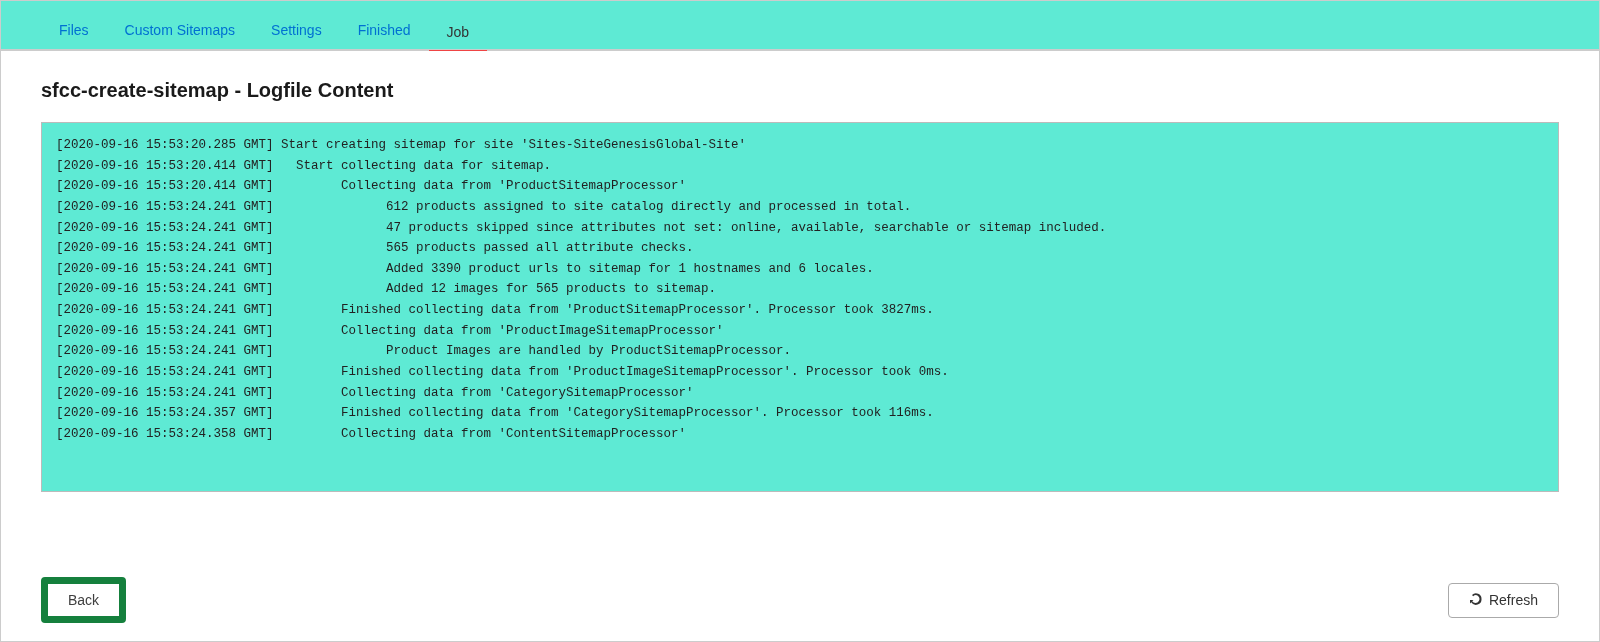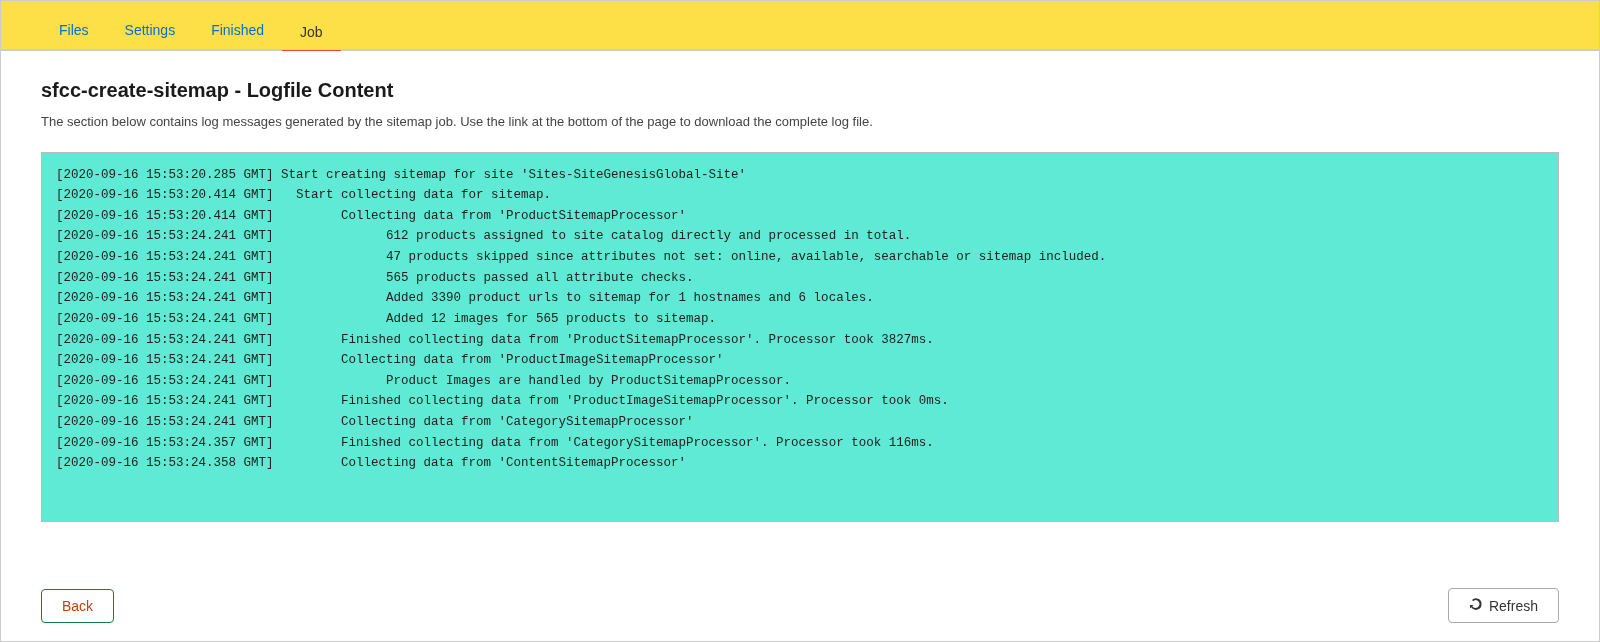--- a/index.html
+++ b/index.html
@@ -25,21 +25,21 @@
       display: flex;
       flex-direction: column;
     }
 
     
     .tabs-bar {
       display: flex;
       align-items: flex-end;
       padding: 0 40px;
       border-bottom: 2px solid #cccccc;
-      background: #fde047;
+      background: #5eead4;
       height: 50px;
     }
 
     .tab-item {
       padding: 10px 18px;
       font-size: 14px;
       color: #0070d2;
       cursor: pointer;
       border-bottom: 3px solid transparent;
       margin-bottom: -2px;
@@ -52,20 +52,21 @@
       border-bottom: 1px solid #ef4444;
       font-weight: 400;
     }
 
     
     .main-content {
       flex: 1;
       padding: 28px 40px 20px 40px;
       display: flex;
       flex-direction: column;
+      gap: 10px;
     }
 
     .page-title {
       font-size: 20px;
       font-weight: 600;
       color: #1a1a1a;
       margin-bottom: 10px;
     }
 
     .page-description {
@@ -109,22 +110,22 @@
       font-size: 14px;
       border-radius: 4px;
       cursor: pointer;
       font-family: inherit;
       font-weight: 400;
       white-space: nowrap;
     }
 
     .btn-outline {
       background: #ffffff;
-      border: 1px solid #15803d;
-      color: #c2410c;
+      border: 7px solid #15803d;
+      color: #404040;
     }
 
     .btn-secondary {
       background: #ffffff;
       border: 1px solid #aaaaaa;
       color: #333333;
     }
 
     .btn-primary {
       background: #0070d2;
@@ -138,28 +139,28 @@
       align-items: center;
     }
   </style>
 </head>
 <body>
 
 <div class="page-wrapper">
 
   <div class="tabs-bar">
     <a class="tab-item">Files</a>
+    <a class="tab-item">Custom Sitemaps</a>
     <a class="tab-item">Settings</a>
     <a class="tab-item">Finished</a>
     <a class="tab-item active">Job</a>
   </div>
 
   <div class="main-content">
     <h1 class="page-title">sfcc-create-sitemap - Logfile Content</h1>
-    <p class="page-description">The section below contains log messages generated by the sitemap job. Use the link at the bottom of the page to download the complete log file.</p>
 
     <div class="log-container">[2020-09-16 15:53:20.285 GMT] Start creating sitemap for site 'Sites-SiteGenesisGlobal-Site'
 [2020-09-16 15:53:20.414 GMT]   Start collecting data for sitemap.
 [2020-09-16 15:53:20.414 GMT]         Collecting data from 'ProductSitemapProcessor'
 [2020-09-16 15:53:24.241 GMT]               612 products assigned to site catalog directly and processed in total.
 [2020-09-16 15:53:24.241 GMT]               47 products skipped since attributes not set: online, available, searchable or sitemap included.
 [2020-09-16 15:53:24.241 GMT]               565 products passed all attribute checks.
 [2020-09-16 15:53:24.241 GMT]               Added 3390 product urls to sitemap for 1 hostnames and 6 locales.
 [2020-09-16 15:53:24.241 GMT]               Added 12 images for 565 products to sitemap.
 [2020-09-16 15:53:24.241 GMT]         Finished collecting data from 'ProductSitemapProcessor'. Processor took 3827ms.

